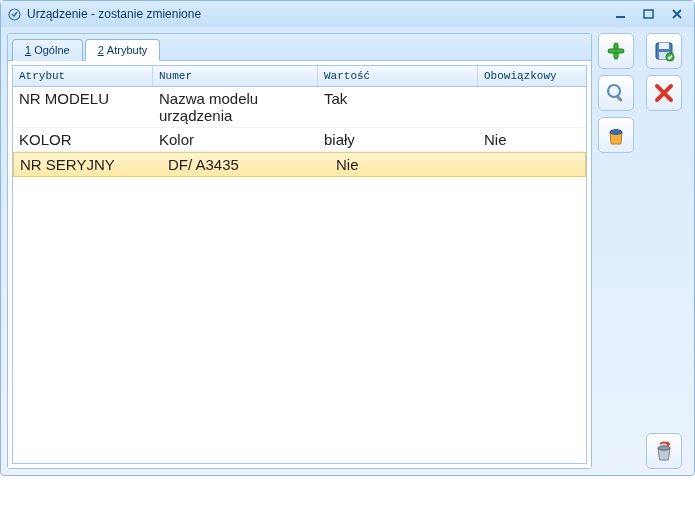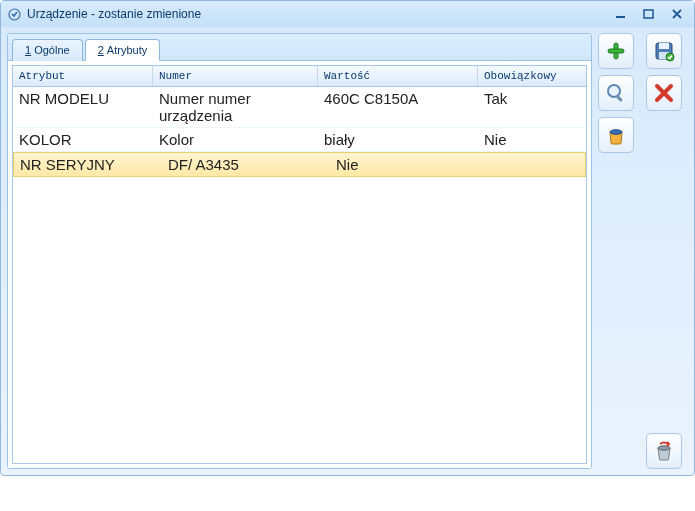--- a/index.html
+++ b/index.html
@@ -201,22 +201,21 @@
         <div class="grid">
           <div class="grid-header">
             <div class="cell c1">Atrybut</div>
             <div class="cell c2">Numer</div>
             <div class="cell c3">Wartość</div>
             <div class="cell c4">Obowiązkowy</div>
           </div>
           <div class="grid-body">
             <div class="row">
               <div class="cell c1">NR MODELU</div>
-              <div class="cell c2">Numer numer urządzenia</div>
-              <div class="cell c3">460C C8150A</div>
+              <div class="cell c2">Nazwa modelu urządzenia</div>
               <div class="cell c4">Tak</div>
             </div>
             <div class="row">
               <div class="cell c1">KOLOR</div>
               <div class="cell c2">Kolor</div>
               <div class="cell c3">biały</div>
               <div class="cell c4">Nie</div>
             </div>
             <div class="row selected">
               <div class="cell c1">NR SERYJNY</div>

